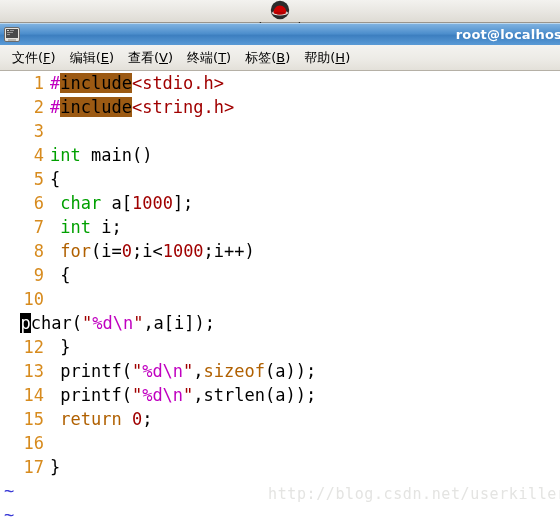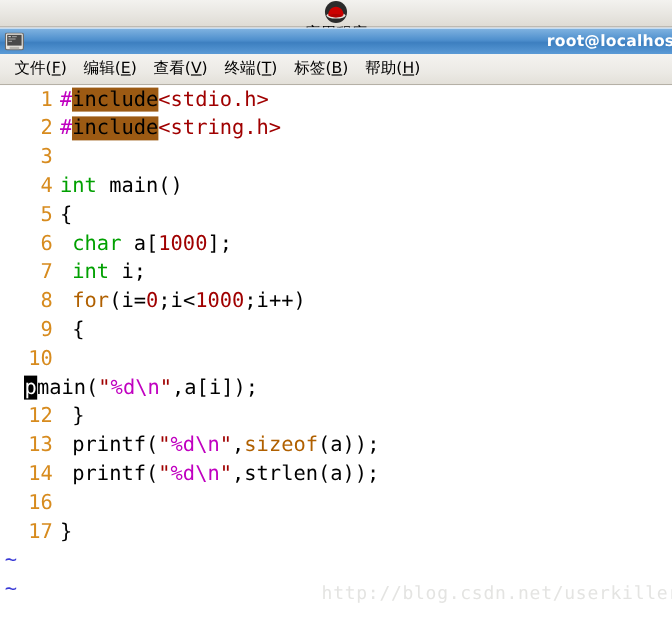--- a/index.html
+++ b/index.html
@@ -268,38 +268,42 @@
     <div class="code-line">
       <span class="lineno">9</span>
       <span class="codetext"><span class="tok-plain"> {</span></span>
     </div>
 
     <div class="code-line">
       <span class="lineno">10</span>
     </div>
 
     <div class="code-line">
-      <span class="codetext"><span class="tok-plain">  </span><span class="cursor">p</span><span class="tok-plain">main(</span><span class="tok-strq">"</span><span class="tok-str">%d\n</span><span class="tok-strq">"</span><span class="tok-plain">,a[i]);</span></span>
+      <span class="codetext"><span class="tok-plain">  </span><span class="cursor">p</span><span class="tok-plain">char(</span><span class="tok-strq">"</span><span class="tok-str">%d\n</span><span class="tok-strq">"</span><span class="tok-plain">,a[i]);</span></span>
     </div>
 
     <div class="code-line">
       <span class="lineno">12</span>
       <span class="codetext"><span class="tok-plain"> }</span></span>
     </div>
 
     <div class="code-line">
       <span class="lineno">13</span>
       <span class="codetext"><span class="tok-plain"> printf(</span><span class="tok-strq">"</span><span class="tok-str">%d\n</span><span class="tok-strq">"</span><span class="tok-plain">,</span><span class="tok-kw">sizeof</span><span class="tok-plain">(a));</span></span>
     </div>
 
     <div class="code-line">
       <span class="lineno">14</span>
       <span class="codetext"><span class="tok-plain"> printf(</span><span class="tok-strq">"</span><span class="tok-str">%d\n</span><span class="tok-strq">"</span><span class="tok-plain">,strlen(a));</span></span>
     </div>
 
+    <div class="code-line">
+      <span class="lineno">15</span>
+      <span class="codetext"><span class="tok-plain"> </span><span class="tok-kw">return</span><span class="tok-plain"> </span><span class="tok-num">0</span><span class="tok-plain">;</span></span>
+    </div>
 
     <div class="code-line">
       <span class="lineno">16</span>
       <span class="codetext"></span>
     </div>
 
     <div class="code-line">
       <span class="lineno">17</span>
       <span class="codetext"><span class="tok-plain">}</span></span>
     </div>

